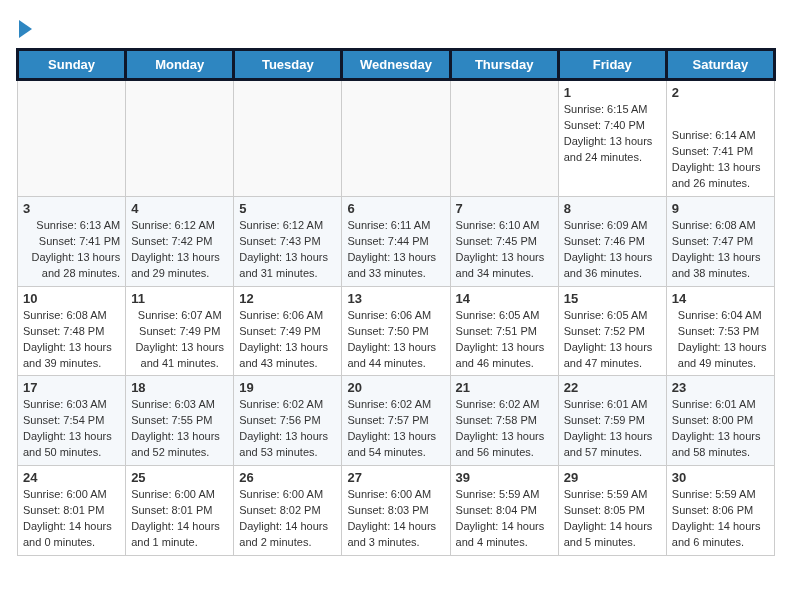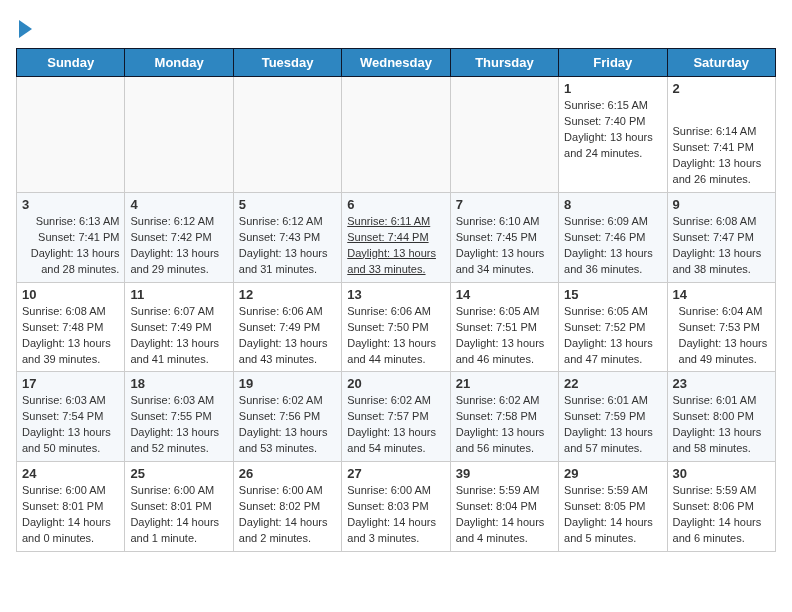--- a/index.html
+++ b/index.html
@@ -4,21 +4,21 @@
   <style>
     * { box-sizing: border-box; margin: 0; padding: 0; }
     body { font-family: Arial, sans-serif; background: #fff; width: 792px; min-height: 612px; }
     .container { padding: 16px 16px 10px 16px; }
     .header-top { display: flex; justify-content: space-between; align-items: flex-start; margin-bottom: 4px; }
     .logo { display: flex; align-items: center; }
     .title-area { text-align: right; }
     .month-title { font-size: 36px; font-weight: bold; color: #333; }
     .subtitle { font-size: 16px; color: #555; margin-top: 2px; }
     .calendar { width: 100%; border-collapse: collapse; margin-top: 8px; }
-    .calendar th { background: #2e86c1; color: #fff; font-size: 13px; font-weight: bold; text-align: center; padding: 6px 4px; border: 1px solid #0f172a; }
+    .calendar th { background: #2e86c1; color: #fff; font-size: 13px; font-weight: bold; text-align: center; padding: 6px 4px; border: 3px solid #0f172a; }
     .calendar td { border: 1px solid #ccc; vertical-align: top; padding: 4px 5px; width: calc(100%/7); background: #fff; }
     .calendar tr:nth-child(even) td { background: #f5f8fb; }
     .day-num { font-size: 13px; font-weight: bold; color: #333; display: block; margin-bottom: 2px; }
     .day-info { font-size: 11px; color: #333; line-height: 1.45; }
     .empty { background: #f9f9f9 !important; }
   </style>
 </head>
 <body>
 
 <div class="container">
@@ -93,21 +93,21 @@
           </td>
           <td>
             <span class="day-num">5</span>
             <div class="day-info" style="white-space: pre-line;">Sunrise: 6:12 AM
 Sunset: 7:43 PM
 Daylight: 13 hours
 and 31 minutes.</div>
           </td>
           <td>
             <span class="day-num">6</span>
-            <div class="day-info" style="white-space: pre-line; text-decoration: underline;">Sunrise: 6:11 AM
+            <div class="day-info" style="white-space: pre-line;">Sunrise: 6:11 AM
 Sunset: 7:44 PM
 Daylight: 13 hours
 and 33 minutes.</div>
           </td>
           <td>
             <span class="day-num">7</span>
             <div class="day-info" style="white-space: pre-line;">Sunrise: 6:10 AM
 Sunset: 7:45 PM
 Daylight: 13 hours
 and 34 minutes.</div>
@@ -130,21 +130,21 @@
         <tr>
           <td>
             <span class="day-num">10</span>
             <div class="day-info" style="white-space: pre-line;">Sunrise: 6:08 AM
 Sunset: 7:48 PM
 Daylight: 13 hours
 and 39 minutes.</div>
           </td>
           <td>
             <span class="day-num">11</span>
-            <div class="day-info" style="white-space: pre-line;">Sunrise: 6:07 AM
+            <div class="day-info" style="white-space: pre-line; text-align: center;">Sunrise: 6:07 AM
 Sunset: 7:49 PM
 Daylight: 13 hours
 and 41 minutes.</div>
           </td>
           <td>
             <span class="day-num">12</span>
             <div class="day-info" style="white-space: pre-line;">Sunrise: 6:06 AM
 Sunset: 7:49 PM
 Daylight: 13 hours
 and 43 minutes.</div>

